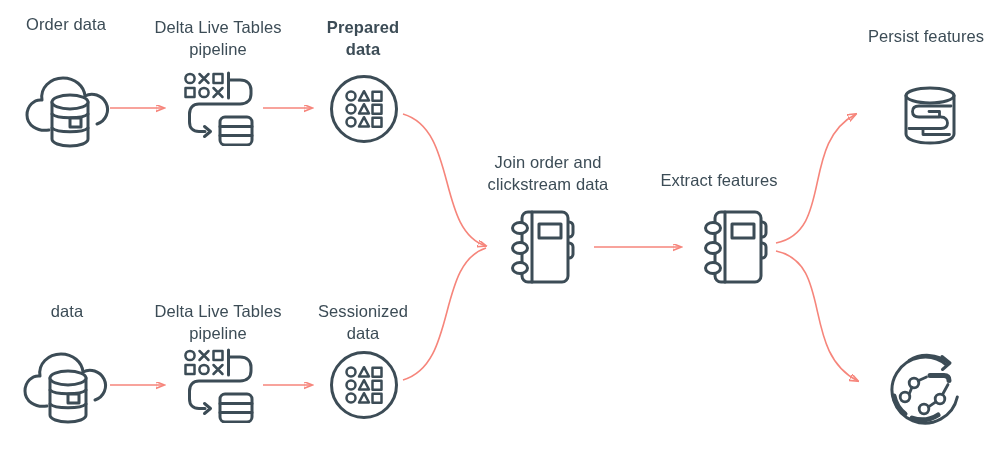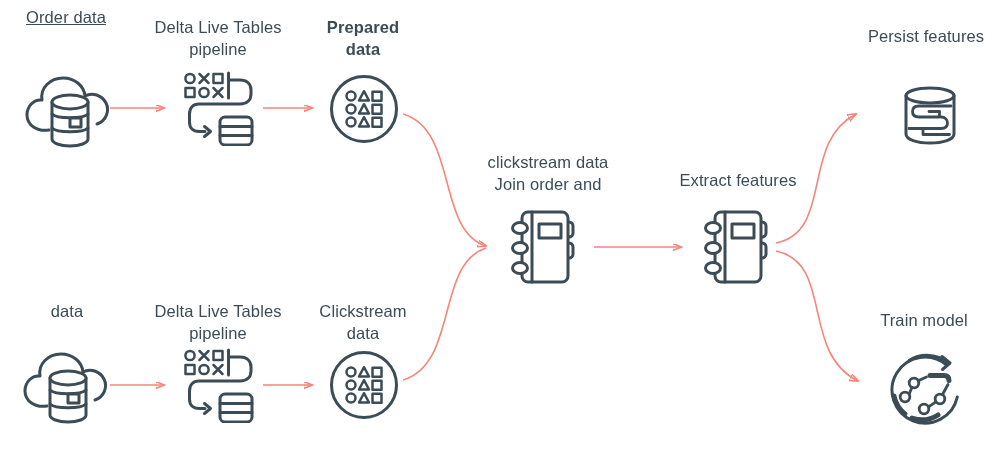--- a/index.html
+++ b/index.html
@@ -39,64 +39,61 @@
     <path d="M263 108 L312 108" marker-end="url(#ah)"></path>
     <path d="M403 114 C458 130 436 230 486 246" marker-end="url(#ah)"></path>
     <path d="M403 380 C458 364 436 264 486 248"></path>
     <path d="M594 247 L681 247" marker-end="url(#ah)"></path>
     <path d="M776 243 C834 231 800 143 856 114" marker-end="url(#ah)"></path>
     <path d="M776 251 C834 263 800 352 858 381" marker-end="url(#ah)"></path>
     <path d="M110 385 L164 385" marker-end="url(#ah)"></path>
     <path d="M263 385 L312 385" marker-end="url(#ah)"></path>
   </svg>
 
-  <div class="label" style="left:0px; top:6px; width:132px;text-decoration:underline;">
+  <div class="label" style="left:0px; top:13px; width:132px;">
     <div>Order data</div>
   </div>
 
   <div class="label" style="left:148px; top:16px; width:140px;">
     <div>Delta Live Tables</div>
     <div>pipeline</div>
   </div>
 
   <div class="label" style="left:302px; top:16px; width:122px;font-weight:bold;">
     <div>Prepared</div>
     <div>data</div>
   </div>
 
   <div class="label" style="left:467px; top:151px; width:162px;">
+    <div>Join order and</div>
     <div>clickstream data</div>
-    <div>Join order and</div>
-  </div>
-
-  <div class="label" style="left:662px; top:169px; width:152px;">
+  </div>
+
+  <div class="label" style="left:643px; top:169px; width:152px;">
     <div>Extract features</div>
   </div>
 
   <div class="label" style="left:850px; top:25px; width:152px;">
     <div>Persist features</div>
   </div>
 
   <div class="label" style="left:6px; top:300px; width:122px;">
     <div>data</div>
   </div>
 
   <div class="label" style="left:148px; top:300px; width:140px;">
     <div>Delta Live Tables</div>
     <div>pipeline</div>
   </div>
 
   <div class="label" style="left:302px; top:300px; width:122px;">
-    <div>Clickstream</div>
+    <div>Sessionized</div>
     <div>data</div>
   </div>
 
-  <div class="label" style="left:853px; top:309px; width:142px;">
-    <div>Train model</div>
-  </div>
 
   <div class="icon" style="left:24px; top:66px; width:88px; height:88px;">
     <svg viewBox="0 0 88 88">
       <path class="st" d="M25 64 C13 66 3 59 3 49 C3 40 10 33 18 34 C16 22 26 12 39 12 C51 12 60 20 61 30 C68 26 78 29 82 37 C86 45 82 55 73 58"></path>
       <path class="wf" d="M28 36 V73 C28 77 36 80 46 80 C56 80 64 77 64 73 V36"></path>
       <ellipse class="wf" cx="46" cy="36" rx="18" ry="7"></ellipse>
       <path class="st" d="M28 48 C33 53 59 53 64 48"></path>
       <path class="st" d="M28 62 C33 67 59 67 64 62"></path>
       <rect class="wf" x="46" y="52" width="11" height="9"></rect>
     </svg>

